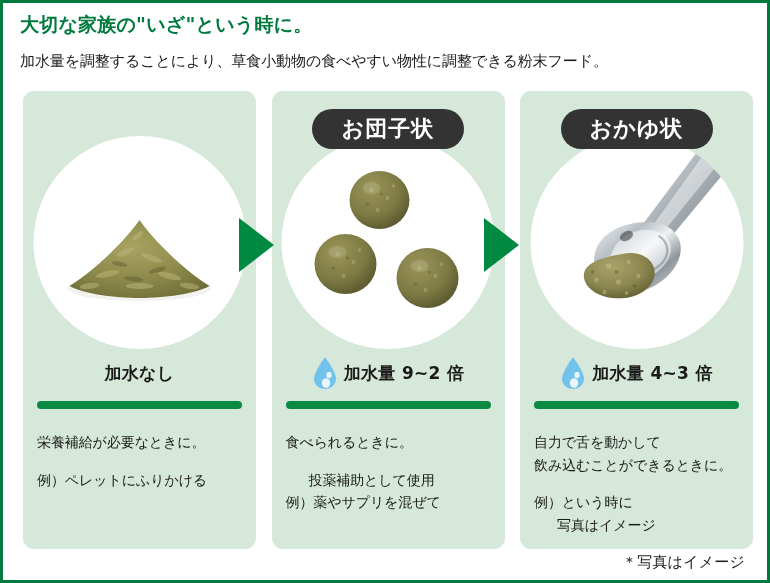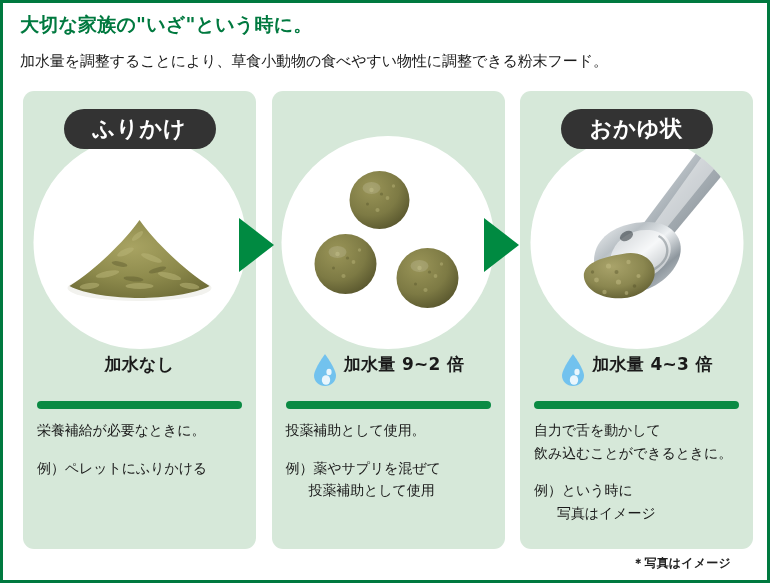--- a/index.html
+++ b/index.html
@@ -100,21 +100,21 @@
   .photo { position: absolute; inset: 0; }
 
   
   .water-row {
     position: absolute;
     left: 0;
     top: 262px;
     width: 100%;
     height: 40px;
     display: flex;
-    align-items: flex-start;
+    align-items: center;
     justify-content: center;
     gap: 6px;
   }
 
   .drop { width: 26px; height: 34px; flex: 0 0 auto; }
 
   .water-text {
     color: #1a1a1a;
     font-size: 17px;
     font-weight: bold;
@@ -130,21 +130,21 @@
     width: 205px;
     height: 8px;
     background: #0a8a43;
     border-radius: 4px;
   }
 
   
   .body-copy {
     position: absolute;
     left: 14px;
-    top: 328px;
+    top: 340px;
     width: 210px;
   }
 
   .body-line {
     color: #1a1a1a;
     font-size: 14px;
     line-height: 1.62;
     letter-spacing: -0.1px;
     white-space: nowrap;
   }
@@ -162,43 +162,42 @@
     border-bottom: 27px solid transparent;
     border-left: 35px solid #008a41;
     z-index: 5;
   }
   #arrow-1 { left: 236px; }
   #arrow-2 { left: 481px; }
 
   
   #footnote {
     position: absolute;
-    right: 36px;
+    right: 22px;
     bottom: 8px;
     color: #222222;
-    font-size: 12px;
-    font-weight: bold;
+    font-size: 15px;
+    font-weight: normal;
     letter-spacing: 0.2px;
     white-space: nowrap;
   }
 </style>
 </head>
 <body>
 
 <div id="frame">
 
   <div id="header">
     <div id="headline">大切な家族の"いざ"という時に。</div>
     <div id="subhead">加水量を調整することにより、草食小動物の食べやすい物性に調整できる粉末フード。</div>
   </div>
 
   <div id="panels">
 
     <div class="panel">
-      <div class="pill">ふりかけ</div>
 
       <div class="circle">
         <svg class="photo" viewBox="0 0 213 213">
           <defs>
             <radialGradient id="pw1" cx="45%" cy="35%" r="75%">
               <stop offset="0%" stop-color="#a8a362"></stop>
               <stop offset="55%" stop-color="#8d8a4c"></stop>
               <stop offset="100%" stop-color="#6d6b36"></stop>
             </radialGradient>
           </defs>
@@ -232,20 +231,21 @@
         <div>
           <div class="body-line">栄養補給が必要なときに。</div>
         </div>
         <div class="example">
           <div class="body-line">例）ペレットにふりかける</div>
         </div>
       </div>
     </div>
 
     <div class="panel">
+      <div class="pill">お団子状</div>
 
       <div class="circle">
         <svg class="photo" viewBox="0 0 213 213">
           <defs>
             <radialGradient id="bl1" cx="36%" cy="30%" r="78%">
               <stop offset="0%" stop-color="#9a9558"></stop>
               <stop offset="60%" stop-color="#7d7a44"></stop>
               <stop offset="100%" stop-color="#56542c"></stop>
             </radialGradient>
           </defs>
@@ -286,25 +286,25 @@
           <ellipse cx="17" cy="19" rx="2.6" ry="3.2" fill="#ffffff" opacity="0.85"></ellipse>
           <ellipse cx="14" cy="27" rx="4.2" ry="4.8" fill="#ffffff" opacity="0.85"></ellipse>
         </svg>
         <span class="water-text">加水量 9~2 倍</span>
       </div>
 
       <div class="bar"></div>
 
       <div class="body-copy">
         <div>
-          <div class="body-line">投薬補助として使用。</div>
+          <div class="body-line">食べられるときに。</div>
         </div>
         <div class="example">
+          <div class="body-line indent">投薬補助として使用</div>
           <div class="body-line">例）薬やサプリを混ぜて</div>
-          <div class="body-line indent">投薬補助として使用</div>
         </div>
       </div>
     </div>
 
     <div class="panel">
       <div class="pill">おかゆ状</div>
 
       <div class="circle">
         <svg class="photo" viewBox="0 0 213 213">
           <defs>

